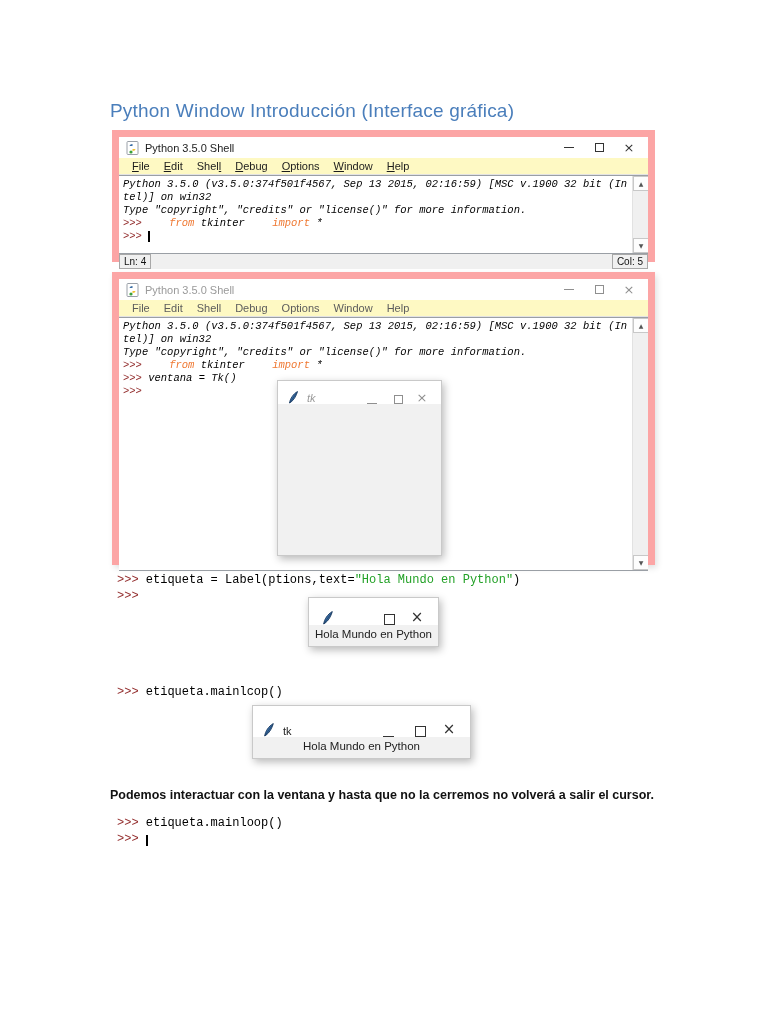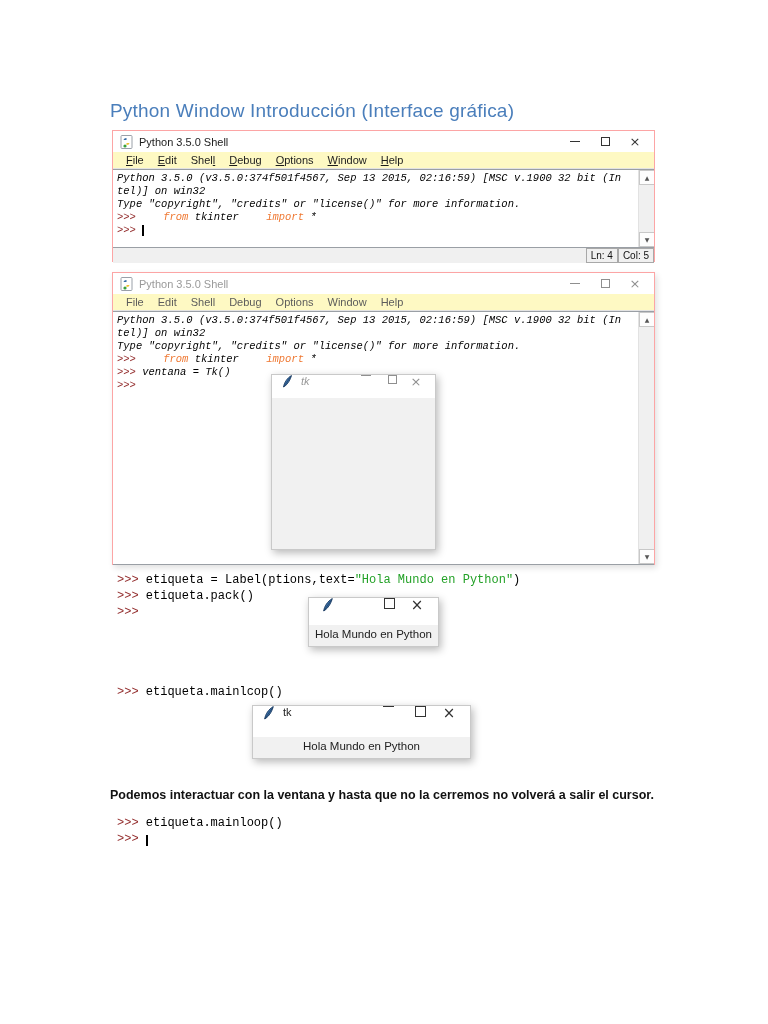--- a/index.html
+++ b/index.html
@@ -7,21 +7,21 @@
 
   .abs { position:absolute; }
 
   
   .doc-title { left:110px; top:100px; font-size:19px; font-weight:400; color:#4a7ebb; letter-spacing:.2px; }
 
   
   .doc-para { left:110px; top:788px; width:570px; font-size:12.5px; font-weight:bold; color:#111; }
 
   
-  .win { background:#ffffff; border:1px solid #fca5a5; }
+  .win { background:#ffffff; border:7px solid #fca5a5; }
   .titlebar { display:flex; align-items:center; height:21px; padding:0 4px 0 7px; background:#ffffff; }
   .titlebar .wtitle { font-size:11px; color:#1c1c1c; margin-left:5px; flex:0 0 auto; }
   .titlebar.inactive .wtitle { color:#9a9a9a; }
   .tspacer { flex:1; }
   .ctl { display:flex; align-items:center; justify-content:center; width:30px; height:100%; color:#333; }
   .titlebar.inactive .ctl { color:#8f8f8f; }
   .ctl-min-glyph { width:10px; height:1px; background:currentColor; }
   .ctl-max-glyph { width:9px; height:9px; border:1px solid currentColor; }
   .ctl-close-glyph { font-size:13px; line-height:1; font-family:"DejaVu Sans",sans-serif; }
 
@@ -35,26 +35,26 @@
   .tok-p { color:#942f2f; }
   .tok-k { color:#ef7832;margin-left:21px; }
   .tok-s { color:#23a127; }
   .tok-cur { display:inline-block; width:2px; height:11px; background:#000; vertical-align:text-bottom; }
 
   
   .vscroll { position:absolute; top:0; right:0; width:16px; height:100%; background:#f0f0f0; border-left:1px solid #e2e2e2; display:flex; flex-direction:column; justify-content:space-between; }
   .sbtn { width:16px; height:15px; background:#fdfdfd; border:1px solid #c8c8c8; color:#555; font-size:6px; display:flex; align-items:center; justify-content:center; font-family:"DejaVu Sans",sans-serif; }
 
   
-  .statusbar { display:flex; justify-content:flex-end; align-items:stretch; height:15px; background:#f0f0f0; font-size:10px; color:#111; }
+  .statusbar { display:flex; justify-content:space-between; align-items:stretch; height:15px; background:#f0f0f0; font-size:10px; color:#111; }
   .statcell { border:1px solid #a8a8a8; padding:0 4px; display:flex; align-items:center; background:#f0f0f0; }
 
   
   .tkwin { background:#f1f1f1; border:1px solid #c9c9c9; box-shadow:2px 3px 8px rgba(0,0,0,.28); }
-  .tk-titlebar { display:flex; align-items:flex-start; background:#ffffff; padding:0 8px 16px 10px; }
+  .tk-titlebar { display:flex; align-items:flex-end; background:#ffffff; padding:0 8px 0 10px; }
   .tk-title { font-size:11px; color:#444; margin-left:8px; }
   .tk-title.dim { color:#9a9a9a; }
   .tk-ctl { color:#333; display:flex; align-items:center; justify-content:center; }
   .tk-ctl.dim { color:#8f8f8f; }
   .tk-body { display:flex; align-items:flex-start; justify-content:center; font-size:11.5px; color:#222; }
 
   
   .codeblock { font-family:"Liberation Mono","DejaVu Sans Mono",monospace; font-size:12px; line-height:16px; white-space:pre; color:#000; }
 
   u { text-decoration:underline; }
@@ -173,21 +173,21 @@
           </span>
         <span class="tk-ctl dim" style="width:22px;">
             <span class="ctl-close-glyph">×</span>
           </span>
       </div>
       <div class="tk-body" style="height:152px;"></div>
     </div>
   </div>
 </div>
 
-<div class="abs codeblock" style="left:117px; top:572px;"><div class="tline"><span class="tok-p">&gt;&gt;&gt; </span><span>etiqueta = Label(ptions,text=</span><span class="tok-s">"Hola Mundo en Python"</span><span>)</span></div><div class="tline"><span class="tok-p">&gt;&gt;&gt; </span><span>etiqueta.pack()</span></div><div class="tline"><span class="tok-p">&gt;&gt;&gt;</span></div></div>
+<div class="abs codeblock" style="left:117px; top:572px;"><div class="tline"><span class="tok-p">&gt;&gt;&gt; </span><span>etiqueta = Label(ptions,text=</span><span class="tok-s">"Hola Mundo en Python"</span><span>)</span></div><div class="tline"><span class="tok-p">&gt;&gt;&gt;</span></div></div>
 
 <div class="tkwin abs" style="left:308px; top:597px; width:131px; height:50px;">
   <div class="tk-titlebar" style="height:27px; padding-left:13px;">
     <span>
       <svg width="12" height="14" viewBox="0 0 11 13">
           <path d="M1.5 12 C2 8 5 3 9.5 0.5 C8.5 4.5 6 9 2.5 11.5 Z" fill="#3a6ea5" stroke="#16365c" stroke-width="0.8"></path>
           <path d="M1.5 12 L9 1.5" stroke="#16365c" stroke-width="0.6" fill="none"></path>
         </svg>
     </span>
     <span class="tspacer"></span>

